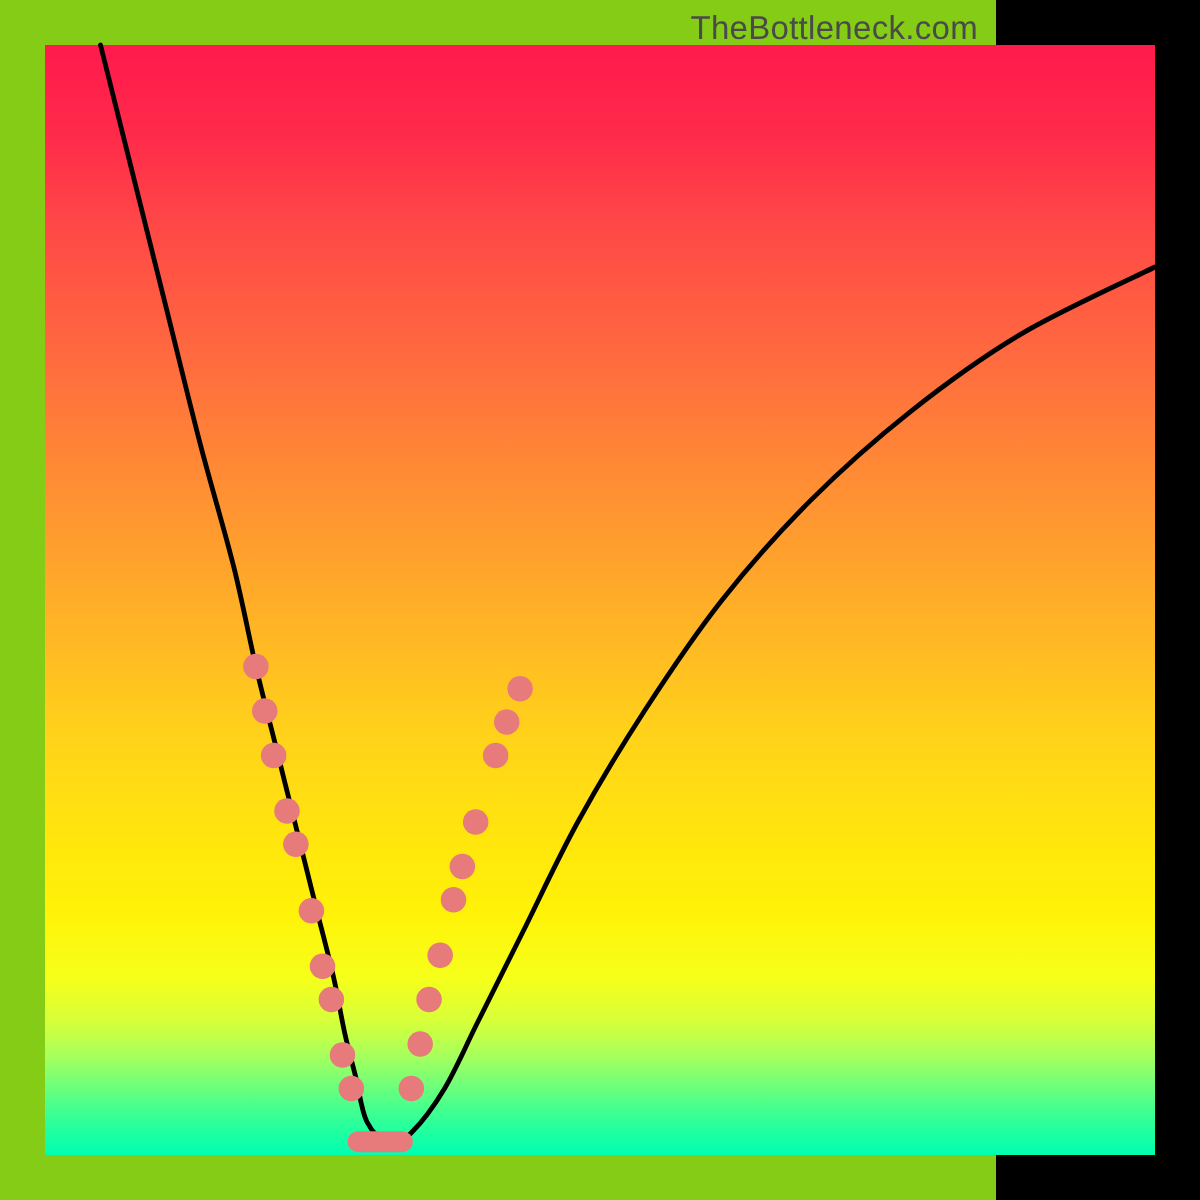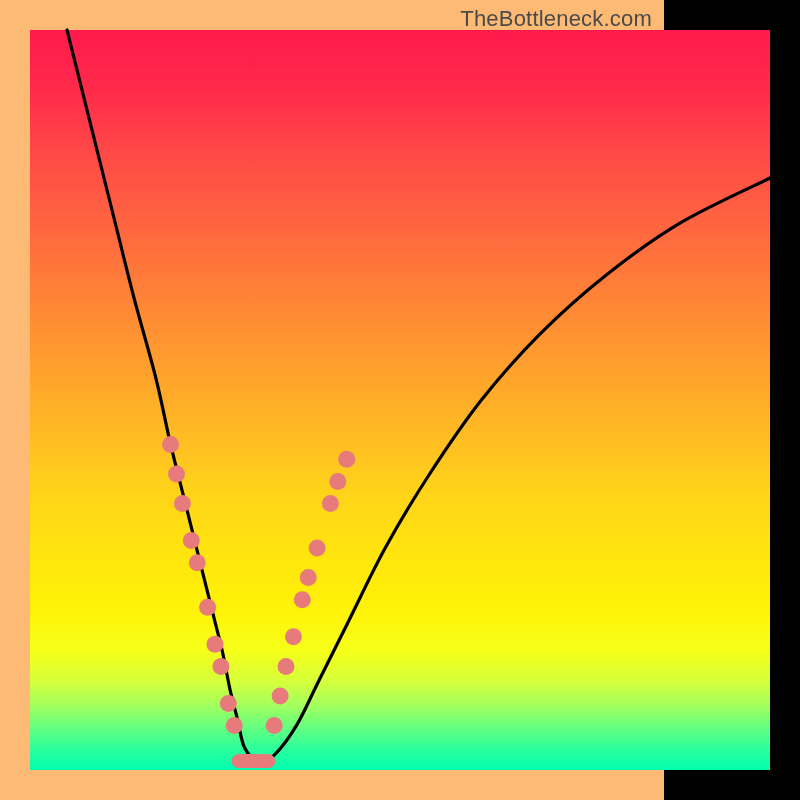--- a/index.html
+++ b/index.html
@@ -10,21 +10,21 @@
     overflow: hidden;
     background: #000;
     font-family: Arial, Helvetica, sans-serif;
   }
   .frame {
     position: absolute;
     left: 0;
     top: 0;
     width: 664px;
     height: 800px;
-    background: #fdba74;
+    background: #84cc16;
     text-align: center;
   }
   .plot {
     position: absolute;
     left: 30px;
     top: 30px;
     width: 740px;
     height: 740px;
     
     background: linear-gradient(to bottom,

